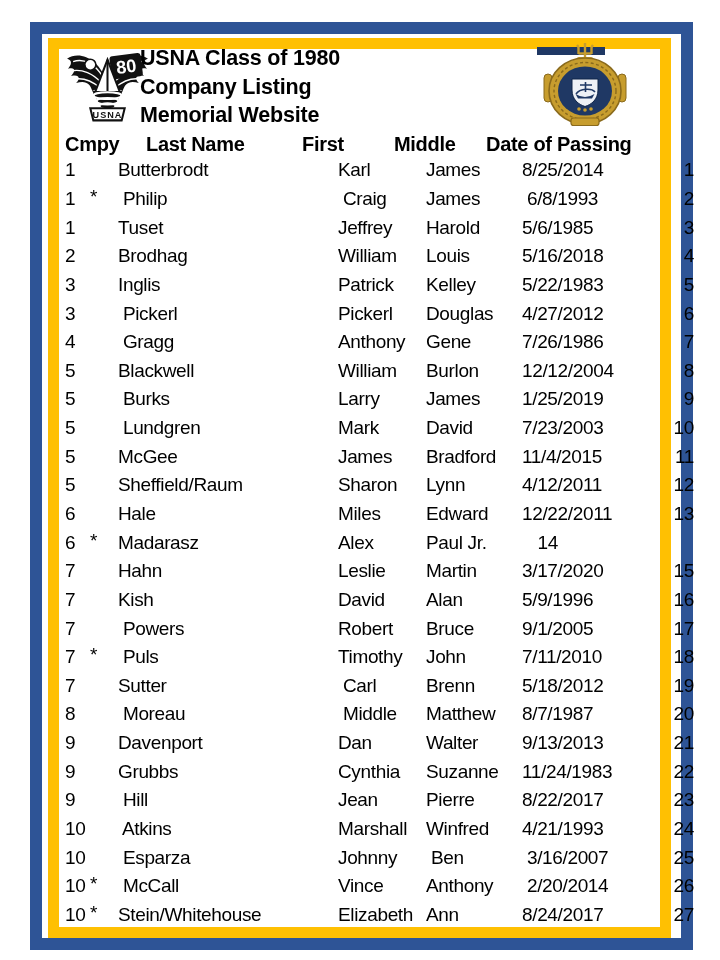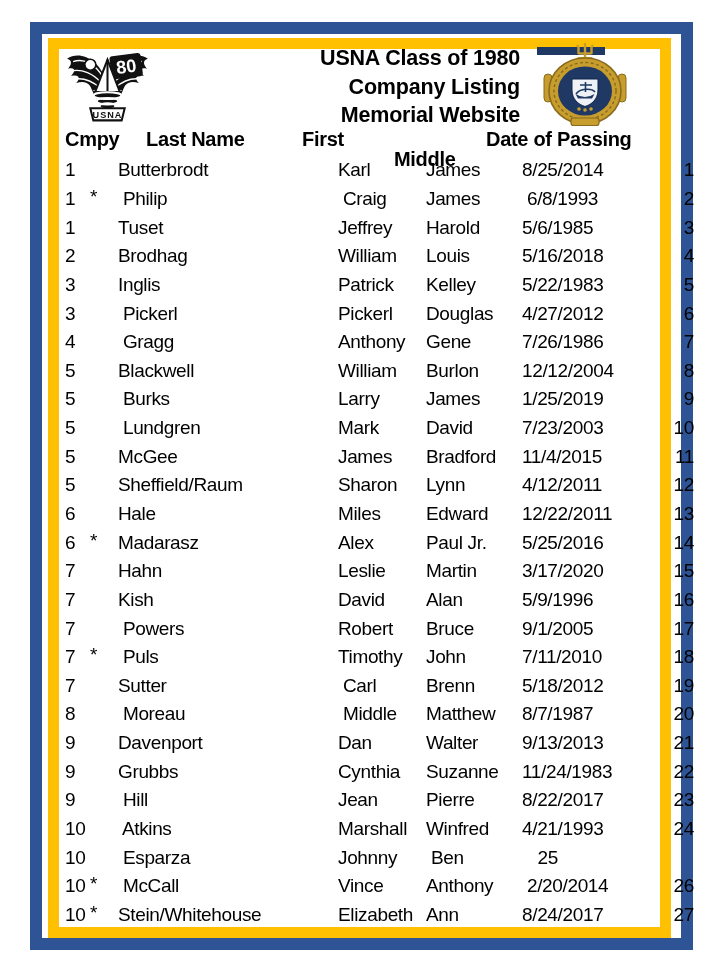--- a/index.html
+++ b/index.html
@@ -15,32 +15,32 @@
   .gold-frame{
     position:absolute;left:48px;top:38px;width:623px;height:900px;
     border:11px solid var(--gold,#ffc002);box-sizing:border-box;
   }
   .navy-strip{
     position:absolute;left:537px;top:47px;width:68px;height:8px;
     background:var(--navy,#1f3864);
   }
   
   .title-block{
-    position:absolute;left:140px;top:44px;width:380px;text-align:right;
+    position:absolute;left:140px;top:44px;width:380px;text-align:left;
   }
   .title-line{
     font-size:21.5px;font-weight:bold;line-height:28.5px;letter-spacing:-0.2px;
     white-space:nowrap;
   }
   .crest{position:absolute;left:63px;top:49px;width:89px;height:76px;}
   .seal{position:absolute;left:542px;top:42px;width:86px;height:86px;}
   
   .thead{
     position:absolute;left:59px;top:128px;width:601px;height:28px;
-    display:flex;align-items:flex-start;padding-left:6px;box-sizing:border-box;
+    display:flex;align-items:flex-end;padding-left:6px;box-sizing:border-box;
     font-weight:bold;font-size:20px;letter-spacing:-0.3px;white-space:pre;
   }
   .h-cmpy{width:53px;}
   .h-last{width:184px;padding-left:28px;box-sizing:border-box;}
   .h-first{width:88px;}
   .h-middle{width:96px;padding-left:4px;box-sizing:border-box;margin-top:20px;}
   .h-date{width:172px;}
   .rows{position:absolute;left:59px;top:156px;width:601px;}
   .trow{
     display:flex;align-items:center;height:28.65px;padding-left:6px;
@@ -144,29 +144,29 @@
       <div class="trow"><div class="cell c-cmpy">2</div><div class="cell c-star"></div><div class="cell c-last">Brodhag</div><div class="cell c-first">William</div><div class="cell c-middle">Louis</div><div class="cell c-date">5/16/2018</div><div class="cell c-num">4</div></div>
       <div class="trow"><div class="cell c-cmpy">3</div><div class="cell c-star"></div><div class="cell c-last">Inglis</div><div class="cell c-first">Patrick</div><div class="cell c-middle">Kelley</div><div class="cell c-date">5/22/1983</div><div class="cell c-num">5</div></div>
       <div class="trow"><div class="cell c-cmpy">3</div><div class="cell c-star"></div><div class="cell c-last"> Pickerl</div><div class="cell c-first">Pickerl</div><div class="cell c-middle">Douglas</div><div class="cell c-date">4/27/2012</div><div class="cell c-num">6</div></div>
       <div class="trow"><div class="cell c-cmpy">4</div><div class="cell c-star"></div><div class="cell c-last"> Gragg</div><div class="cell c-first">Anthony</div><div class="cell c-middle">Gene</div><div class="cell c-date">7/26/1986</div><div class="cell c-num">7</div></div>
       <div class="trow"><div class="cell c-cmpy">5</div><div class="cell c-star"></div><div class="cell c-last">Blackwell</div><div class="cell c-first">William</div><div class="cell c-middle">Burlon</div><div class="cell c-date">12/12/2004</div><div class="cell c-num">8</div></div>
       <div class="trow"><div class="cell c-cmpy">5</div><div class="cell c-star"></div><div class="cell c-last"> Burks</div><div class="cell c-first">Larry</div><div class="cell c-middle">James</div><div class="cell c-date">1/25/2019</div><div class="cell c-num">9</div></div>
       <div class="trow"><div class="cell c-cmpy">5</div><div class="cell c-star"></div><div class="cell c-last"> Lundgren</div><div class="cell c-first">Mark</div><div class="cell c-middle">David</div><div class="cell c-date">7/23/2003</div><div class="cell c-num">10</div></div>
       <div class="trow"><div class="cell c-cmpy">5</div><div class="cell c-star"></div><div class="cell c-last">McGee</div><div class="cell c-first">James</div><div class="cell c-middle">Bradford</div><div class="cell c-date">11/4/2015</div><div class="cell c-num">11</div></div>
       <div class="trow"><div class="cell c-cmpy">5</div><div class="cell c-star"></div><div class="cell c-last">Sheffield/Raum</div><div class="cell c-first">Sharon</div><div class="cell c-middle">Lynn</div><div class="cell c-date">4/12/2011</div><div class="cell c-num">12</div></div>
       <div class="trow"><div class="cell c-cmpy">6</div><div class="cell c-star"></div><div class="cell c-last">Hale</div><div class="cell c-first">Miles</div><div class="cell c-middle">Edward</div><div class="cell c-date">12/22/2011</div><div class="cell c-num">13</div></div>
-      <div class="trow"><div class="cell c-cmpy">6</div><div class="cell c-star">*</div><div class="cell c-last">Madarasz</div><div class="cell c-first">Alex</div><div class="cell c-middle">Paul Jr.</div><div class="cell c-date">5/25/2016</div><div class="cell c-num">14</div></div>
+      <div class="trow"><div class="cell c-cmpy">6</div><div class="cell c-star">*</div><div class="cell c-last">Madarasz</div><div class="cell c-first">Alex</div><div class="cell c-middle">Paul Jr.</div><div class="cell c-num">14</div></div>
       <div class="trow"><div class="cell c-cmpy">7</div><div class="cell c-star"></div><div class="cell c-last">Hahn</div><div class="cell c-first">Leslie</div><div class="cell c-middle">Martin</div><div class="cell c-date">3/17/2020</div><div class="cell c-num">15</div></div>
       <div class="trow"><div class="cell c-cmpy">7</div><div class="cell c-star"></div><div class="cell c-last">Kish</div><div class="cell c-first">David</div><div class="cell c-middle">Alan</div><div class="cell c-date">5/9/1996</div><div class="cell c-num">16</div></div>
       <div class="trow"><div class="cell c-cmpy">7</div><div class="cell c-star"></div><div class="cell c-last"> Powers</div><div class="cell c-first">Robert</div><div class="cell c-middle">Bruce</div><div class="cell c-date">9/1/2005</div><div class="cell c-num">17</div></div>
       <div class="trow"><div class="cell c-cmpy">7</div><div class="cell c-star">*</div><div class="cell c-last"> Puls</div><div class="cell c-first">Timothy</div><div class="cell c-middle">John</div><div class="cell c-date">7/11/2010</div><div class="cell c-num">18</div></div>
       <div class="trow"><div class="cell c-cmpy">7</div><div class="cell c-star"></div><div class="cell c-last">Sutter</div><div class="cell c-first"> Carl</div><div class="cell c-middle">Brenn</div><div class="cell c-date">5/18/2012</div><div class="cell c-num">19</div></div>
       <div class="trow"><div class="cell c-cmpy">8</div><div class="cell c-star"></div><div class="cell c-last"> Moreau</div><div class="cell c-first"> Middle</div><div class="cell c-middle">Matthew</div><div class="cell c-date">8/7/1987</div><div class="cell c-num">20</div></div>
       <div class="trow"><div class="cell c-cmpy">9</div><div class="cell c-star"></div><div class="cell c-last">Davenport</div><div class="cell c-first">Dan</div><div class="cell c-middle">Walter</div><div class="cell c-date">9/13/2013</div><div class="cell c-num">21</div></div>
       <div class="trow"><div class="cell c-cmpy">9</div><div class="cell c-star"></div><div class="cell c-last">Grubbs</div><div class="cell c-first">Cynthia</div><div class="cell c-middle">Suzanne</div><div class="cell c-date">11/24/1983</div><div class="cell c-num">22</div></div>
       <div class="trow"><div class="cell c-cmpy">9</div><div class="cell c-star"></div><div class="cell c-last"> Hill</div><div class="cell c-first">Jean</div><div class="cell c-middle">Pierre</div><div class="cell c-date">8/22/2017</div><div class="cell c-num">23</div></div>
       <div class="trow"><div class="cell c-cmpy">10</div><div class="cell c-star"></div><div class="cell c-last"> Atkins</div><div class="cell c-first">Marshall</div><div class="cell c-middle">Winfred</div><div class="cell c-date">4/21/1993</div><div class="cell c-num">24</div></div>
-      <div class="trow"><div class="cell c-cmpy">10</div><div class="cell c-star"></div><div class="cell c-last"> Esparza</div><div class="cell c-first">Johnny</div><div class="cell c-middle"> Ben</div><div class="cell c-num">25</div></div>
+      <div class="trow"><div class="cell c-cmpy">10</div><div class="cell c-star"></div><div class="cell c-last"> Esparza</div><div class="cell c-first">Johnny</div><div class="cell c-middle"> Ben</div><div class="cell c-date"> 3/16/2007</div><div class="cell c-num">25</div></div>
       <div class="trow"><div class="cell c-cmpy">10</div><div class="cell c-star">*</div><div class="cell c-last"> McCall</div><div class="cell c-first">Vince</div><div class="cell c-middle">Anthony</div><div class="cell c-date"> 2/20/2014</div><div class="cell c-num">26</div></div>
       <div class="trow"><div class="cell c-cmpy">10</div><div class="cell c-star">*</div><div class="cell c-last">Stein/Whitehouse</div><div class="cell c-first">Elizabeth</div><div class="cell c-middle">Ann</div><div class="cell c-date">8/24/2017</div><div class="cell c-num">27</div></div>
     </div>
 
 </div>
 
 </body></html>

